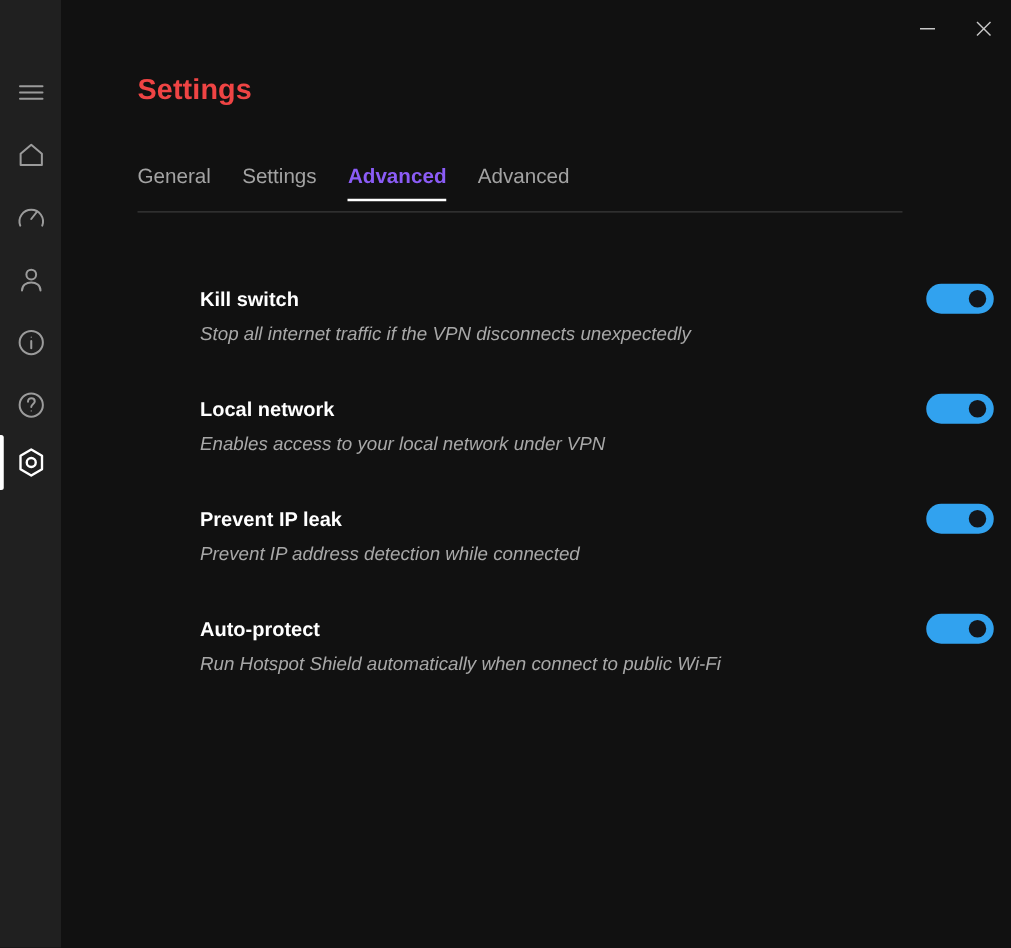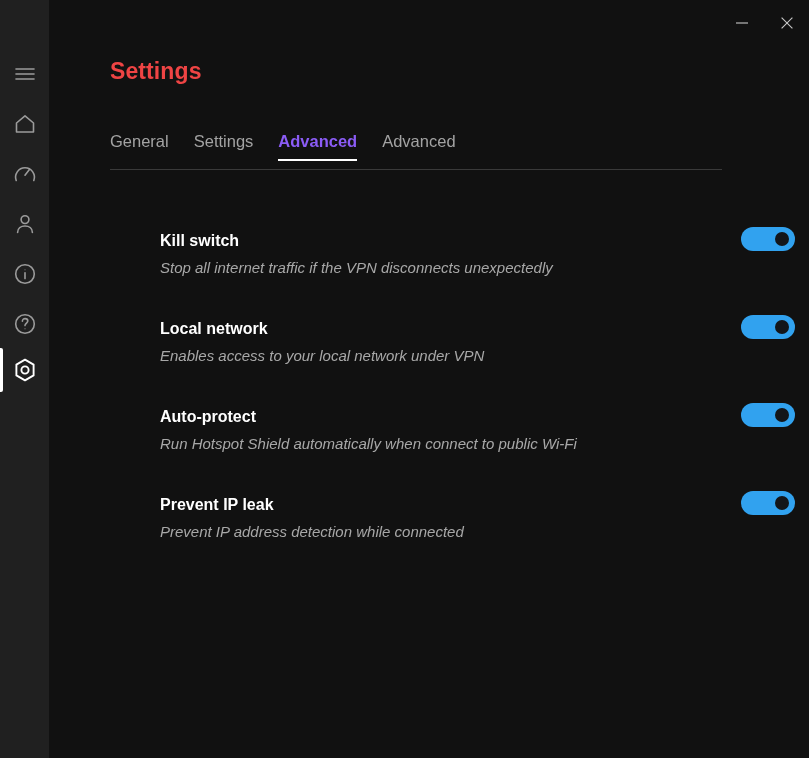--- a/index.html
+++ b/index.html
@@ -334,32 +334,32 @@
           <div class="setting-text">
             <div class="setting-title">Local network</div>
             <div class="setting-desc">Enables access to your local network under VPN</div>
           </div>
           <div class="toggle" role="switch" aria-checked="true">
             <div class="knob"></div>
           </div>
         </div>
         <div class="setting-row">
           <div class="setting-text">
+            <div class="setting-title">Prevent IP leak</div>
+            <div class="setting-desc">Prevent IP address detection while connected</div>
+          </div>
+          <div class="toggle" role="switch" aria-checked="true">
+            <div class="knob"></div>
+          </div>
+        </div>
+        <div class="setting-row">
+          <div class="setting-text">
             <div class="setting-title">Auto-protect</div>
             <div class="setting-desc">Run Hotspot Shield automatically when connect to public Wi-Fi</div>
           </div>
           <div class="toggle" role="switch" aria-checked="true">
             <div class="knob"></div>
           </div>
         </div>
-        <div class="setting-row">
-          <div class="setting-text">
-            <div class="setting-title">Prevent IP leak</div>
-            <div class="setting-desc">Prevent IP address detection while connected</div>
-          </div>
-          <div class="toggle" role="switch" aria-checked="true">
-            <div class="knob"></div>
-          </div>
-        </div>
       </div>
 
   </div>
 </div>
 
 </body></html>

